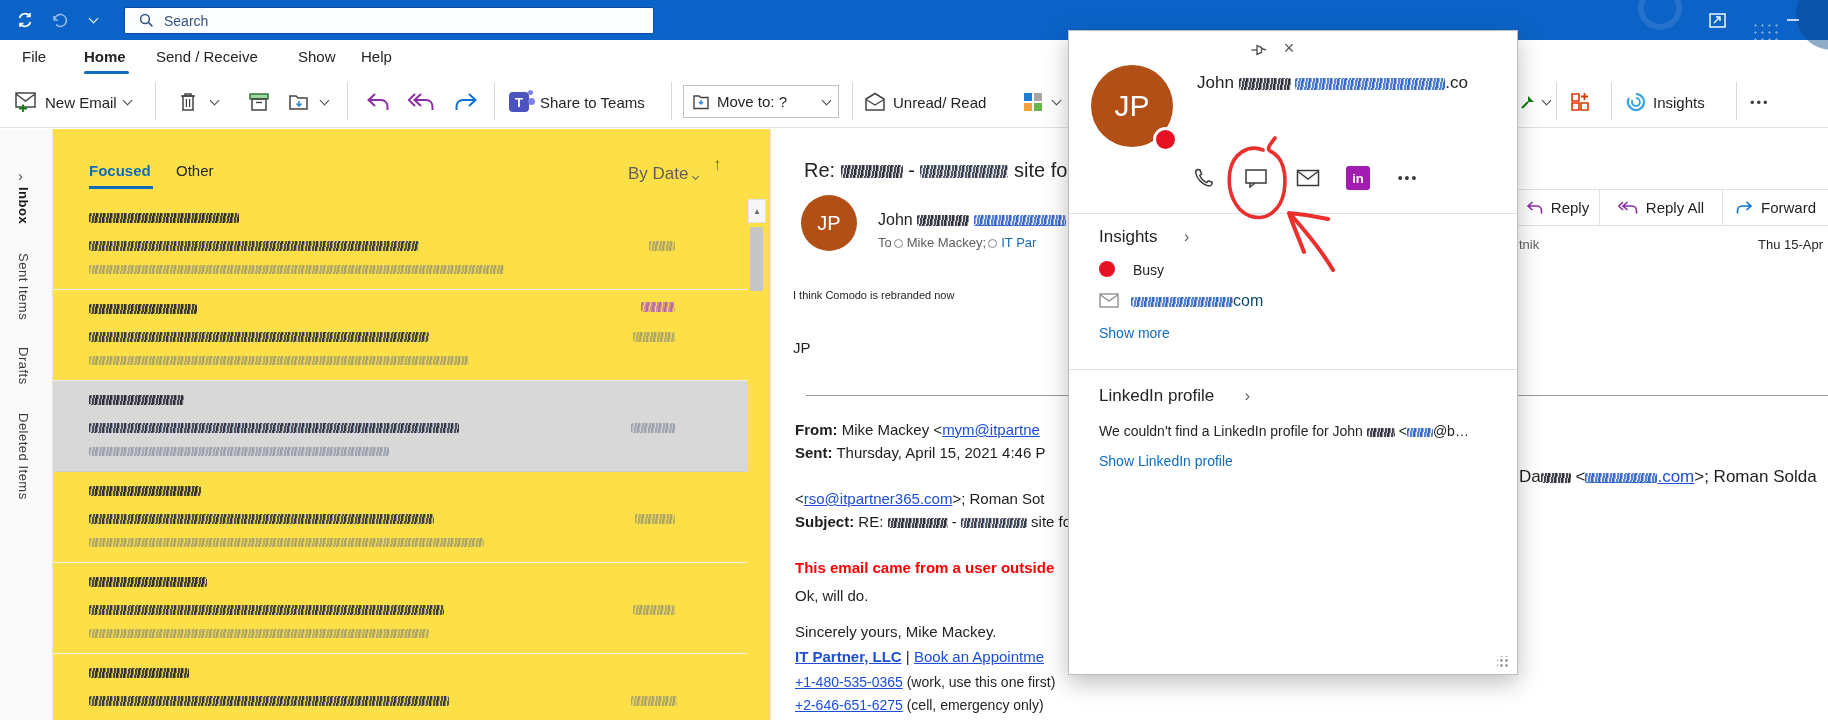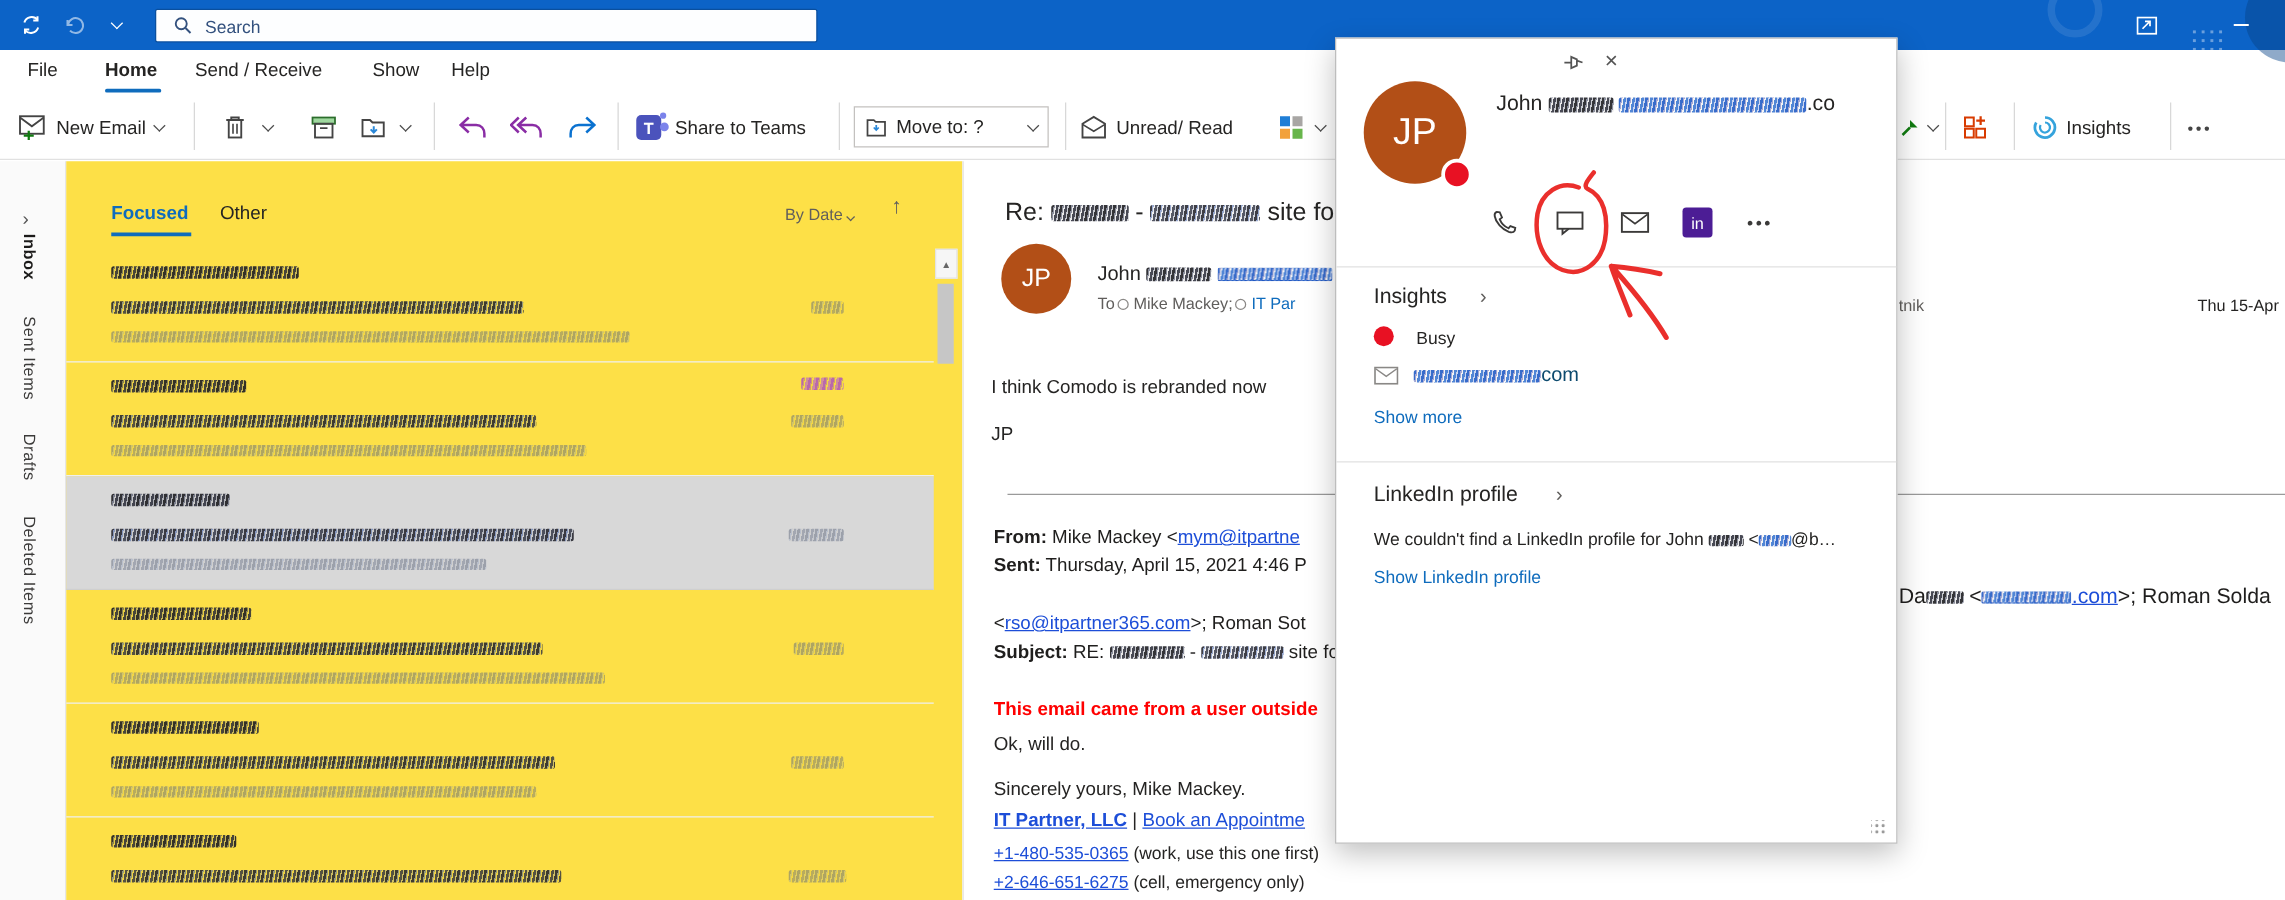--- a/index.html
+++ b/index.html
@@ -252,21 +252,21 @@
     <div class="rail-label" style="top:58px;font-weight:700;color:#1b1a19">Inbox</div>
     <div class="rail-label" style="top:124px">Sent Items</div>
     <div class="rail-label" style="top:218px">Drafts</div>
     <div class="rail-label" style="top:284px">Deleted Items</div>
   </div>
 
   <div class="list">
     <span class="tab" style="left:36px;top:33px;color:#0f6cbd;font-weight:700">Focused</span>
     <div style="position:absolute;left:36px;top:57px;width:64px;height:3px;background:#0f6cbd"></div>
     <span class="tab" style="left:123px;top:33px;color:#252423">Other</span>
-    <span style="position:absolute;left:575px;top:35px;font-size:13px;color:#605e5c;cursor:pointer">
+    <span style="position:absolute;left:575px;top:35px;font-size:17px;color:#605e5c;cursor:pointer">
       <span>By Date</span> <span class="chev" style="border-color:#605e5c;width:5px;height:5px"></span>
     </span>
     <span style="position:absolute;left:660px;top:26px;font-size:17px;color:#605e5c;cursor:pointer">↑</span>
 
     <div class="scrollbar-box">▲</div>
     <div class="scrollbar-thumb"></div>
 
     <div class="litem" style="top:70px">
       <span class="scr dark" style="position:absolute;left:36px;top:14px;width:150px"></span>
       <span class="scr" style="position:absolute;left:36px;top:42px;width:330px"></span>
@@ -321,22 +321,43 @@
       <span>John</span>
       <span class="scr dark" style="width:52px;height:11px"></span>
       <span class="scr blue" style="width:92px;height:11px"></span>
     </div>
     <div style="position:absolute;left:107px;top:106px;font-size:13px;color:#605e5c;width:191px;white-space:nowrap;overflow:hidden">
       <span>To</span><span class="ring"></span><span>Mike Mackey;</span><span class="ring"></span><span style="color:#0f6cbd">IT Par</span>
     </div>
     <span style="position:absolute;left:748px;top:108px;font-size:13px;color:#605e5c">tnik</span>
     <span style="position:absolute;left:987px;top:108px;font-size:13px;color:#252423;white-space:nowrap">Thu 15-Apr</span>
 
-
-    <div style="position:absolute;left:22px;top:172px;font-size:15px">I think Comodo is rebranded now</div>
+    <div style="position:absolute;left:745px;top:60px;width:313px;height:37px;border-top:1px solid #e1e1e1;border-bottom:1px solid #e1e1e1;display:flex">
+      <div class="actcell" style="width:84px">
+        <svg width="17" height="13" viewBox="0 0 17 13">
+            <path d="M6.5 1 L2 5 L6.5 9 M2 5 H11 C14 5 15.5 7.5 15.5 10 V12.5" fill="none" stroke="#8a2da5" stroke-width="1.6"></path>
+          </svg>
+        <span>Reply</span>
+      </div>
+      <div class="actcell" style="width:123px">
+        <svg width="20" height="13" viewBox="0 0 20 13">
+            <path d="M5 1 L0.8 5 L5 9" fill="none" stroke="#8a2da5" stroke-width="1.6"></path>
+            <path d="M9.5 1 L5 5 L9.5 9 M5 5 H14 C17 5 18.5 7.5 18.5 10 V12.5" fill="none" stroke="#8a2da5" stroke-width="1.6"></path>
+          </svg>
+        <span>Reply All</span>
+      </div>
+      <div class="actcell" style="width:106px;border-right:none">
+        <svg width="17" height="13" viewBox="0 0 17 13">
+            <path d="M10.5 1 L15 5 L10.5 9 M15 5 H6 C3 5 1.5 7.5 1.5 10 V12.5" fill="none" stroke="#0b72d0" stroke-width="1.6"></path>
+          </svg>
+        <span>Forward</span>
+      </div>
+    </div>
+
+    <div style="position:absolute;left:22px;top:160px;font-size:11px">I think Comodo is rebranded now</div>
     <div style="position:absolute;left:22px;top:210px;font-size:15px">JP</div>
     <div style="position:absolute;left:35px;top:266px;width:1023px;border-top:1.5px solid #9a9a9a"></div>
 
     <div class="fromline" style="top:292px">
       <b>From:</b> <span>Mike Mackey &lt;</span><span class="blink">mym@itpartne</span>
     </div>
     <div class="fromline" style="top:315px">
       <b>Sent:</b> <span>Thursday, April 15, 2021 4:46 P</span>
     </div>
     <div style="position:absolute;left:748px;top:338px;font-size:17px;color:#1f1e1d;white-space:nowrap">
@@ -394,21 +415,21 @@
           <path d="M6 16 L6 20 L11 16" fill="none" stroke="#3b3a39" stroke-width="1.5"></path>
         </svg>
     </div>
     <div class="cicon" style="left:222px">
       <svg width="24" height="18" viewBox="0 0 24 18">
           <rect x="1.5" y="1.5" width="21" height="15" fill="none" stroke="#3b3a39" stroke-width="1.5"></rect>
           <path d="M2 2.5 L12 10 L22 2.5" fill="none" stroke="#3b3a39" stroke-width="1.4"></path>
         </svg>
     </div>
     <div class="cicon" style="left:272px">
-      <span style="width:24px;height:24px;background:#4c1d95;border-radius:3px;color:#fff;font-weight:400;font-size:13px;display:flex;align-items:center;justify-content:center">in</span>
+      <span style="width:24px;height:24px;background:#a21caf;border-radius:3px;color:#fff;font-weight:700;font-size:13px;display:flex;align-items:center;justify-content:center">in</span>
     </div>
     <div class="cicon" style="left:322px;font-size:14px;color:#3b3a39;letter-spacing:2px">•••</div>
 
     <div class="divider" style="top:182px"></div>
 
     <div style="position:absolute;left:30px;top:196px">
       <span class="csection">Insights</span>
       <span style="color:#605e5c;font-size:16px;margin-left:22px">›</span>
     </div>
 

